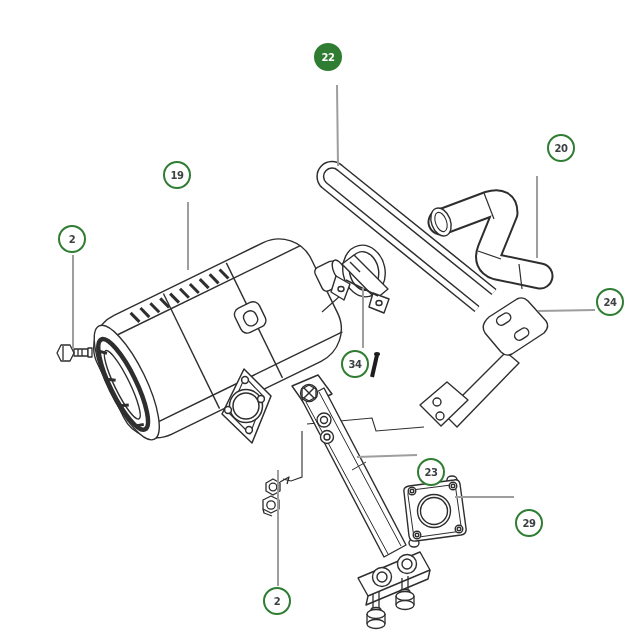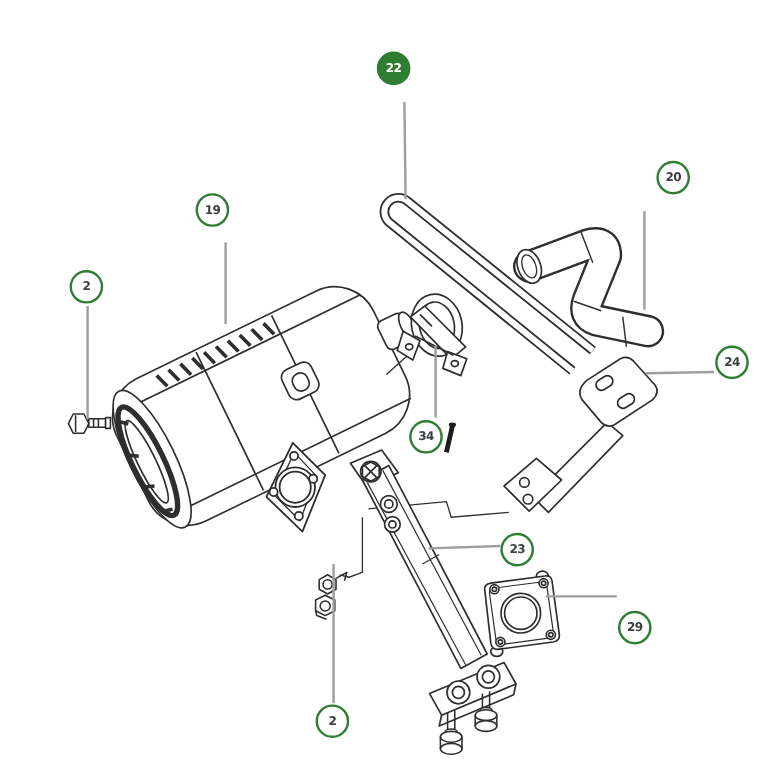--- a/index.html
+++ b/index.html
@@ -222,17 +222,17 @@
       </g>
   </svg>
 
   <div class="callout-layer" id="callout-layer">
       <div class="callout" style="left: 58px; top: 225px;">2</div>
       <div class="callout" style="left: 163px; top: 161px;">19</div>
       <div class="callout highlighted" style="left: 314px; top: 43px;">22</div>
       <div class="callout" style="left: 514px; top: 134px; margin-left: 33px;">20</div>
       <div class="callout" style="left: 596px; top: 288px;">24</div>
       <div class="callout" style="left: 341px; top: 350px;">34</div>
-      <div class="callout" style="left: 417px; top: 444px;">23</div>
+      <div class="callout" style="left: 417px; top: 458px;">23</div>
       <div class="callout" style="left: 515px; top: 509px;">29</div>
       <div class="callout" style="left: 263px; top: 587px;">2</div>
     </div>
 </div>
 
 </body></html>

